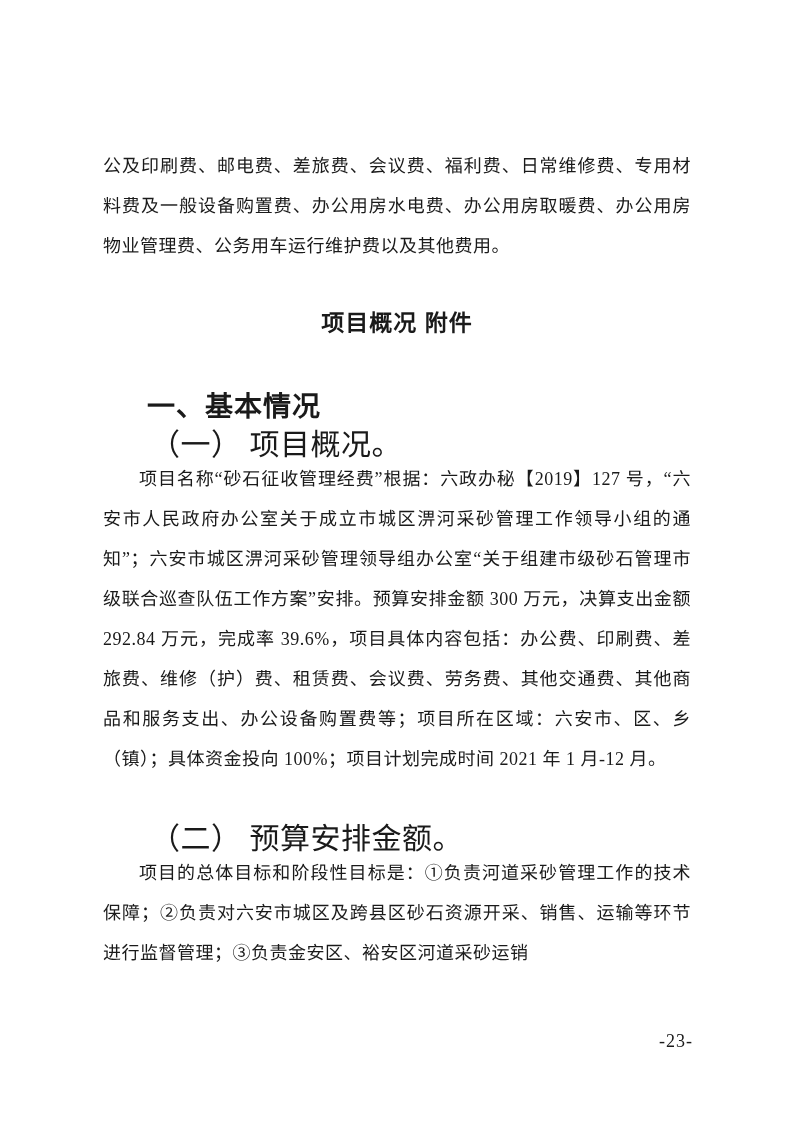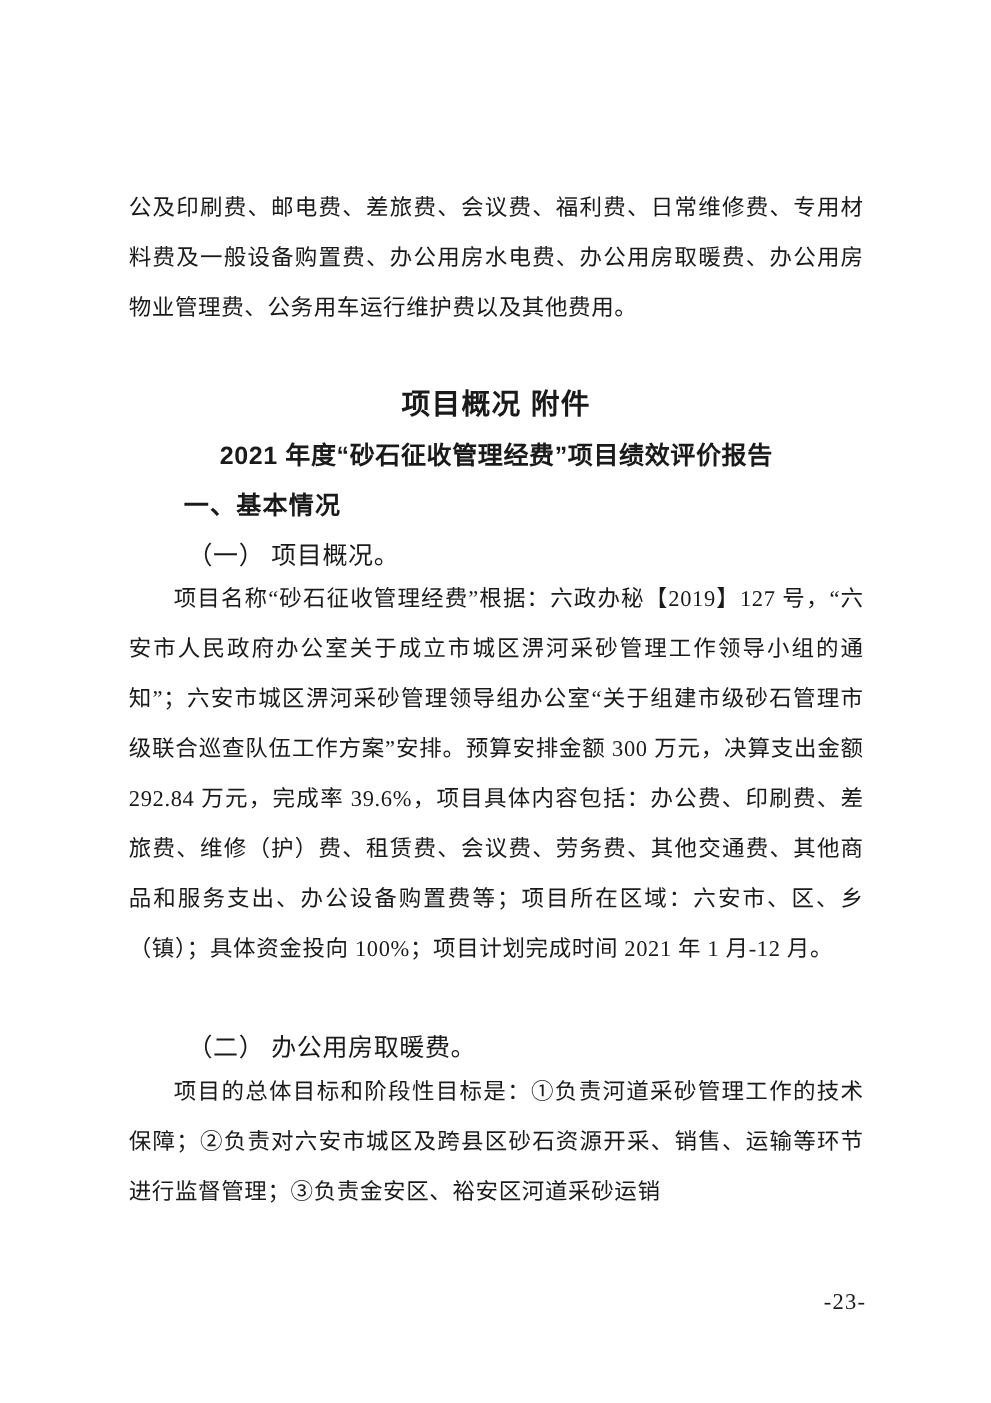--- a/index.html
+++ b/index.html
@@ -50,31 +50,31 @@
     font-family: "Liberation Sans", "DejaVu Sans", sans-serif;
     font-weight: bold;
     font-size: 20px;
     line-height: 28px;
     letter-spacing: 0.5px;
   }
   .section-heading {
     position: absolute;
     top: 393px;
     left: 147px;
-    font-family: Liberation Mono, monospace;
+    font-family: Liberation Sans, sans-serif;
     font-weight: bold;
-    font-size: 20px;
+    font-size: 28px;
     line-height: 28px;
     letter-spacing: 1px;
   }
   .sub-heading {
     position: absolute;
     left: 150px;
     width: auto;
-    font-size: 20px;
+    font-size: 30px;
     line-height: 30px;
     letter-spacing: 0.5px;
     text-align: right;
   }
   .sub1 { top: 430px; }
   .para1 { top: 459px; text-indent: 2em; }
   .sub2 { top: 824px; }
   .para2 { top: 853px; text-indent: 2em; font-family: Liberation Serif, serif; }
   .page-number {
     position: absolute;
@@ -88,27 +88,26 @@
 </style>
 </head>
 <body>
 
 <div class="doc-page">
 
   <p class="body-text intro">公及印刷费、邮电费、差旅费、会议费、福利费、日常维修费、专用材料费及一般设备购置费、办公用房水电费、办公用房取暖费、办公用房物业管理费、公务用车运行维护费以及其他费用。</p>
 
   <h1 class="part-title">项目概况 附件</h1>
 
-  <h2 class="report-title">2021 年度“砂石征收管理经费”项目绩效评价报告</h2>
 
   <h3 class="section-heading">一、基本情况</h3>
 
   <p class="body-text sub-heading sub1">（一） 项目概况。</p>
 
   <p class="body-text para1">项目名称“砂石征收管理经费”根据：六政办秘【2019】127 号，“六安市人民政府办公室关于成立市城区淠河采砂管理工作领导小组的通知”；六安市城区淠河采砂管理领导组办公室“关于组建市级砂石管理市级联合巡查队伍工作方案”安排。预算安排金额 300 万元，决算支出金额 292.84 万元，完成率 39.6%，项目具体内容包括：办公费、印刷费、差旅费、维修（护）费、租赁费、会议费、劳务费、其他交通费、其他商品和服务支出、办公设备购置费等；项目所在区域：六安市、区、乡（镇）；具体资金投向 100%；项目计划完成时间 2021 年 1 月-12 月。</p>
 
-  <p class="body-text sub-heading sub2">（二） 办公用房取暖费。</p>
+  <p class="body-text sub-heading sub2">（二） 预算安排金额。</p>
 
   <p class="body-text para2">项目的总体目标和阶段性目标是：①负责河道采砂管理工作的技术保障；②负责对六安市城区及跨县区砂石资源开采、销售、运输等环节进行监督管理；③负责金安区、裕安区河道采砂运销</p>
 
   <div class="page-number">-23-</div>
 
 </div>
 
 </body></html>

